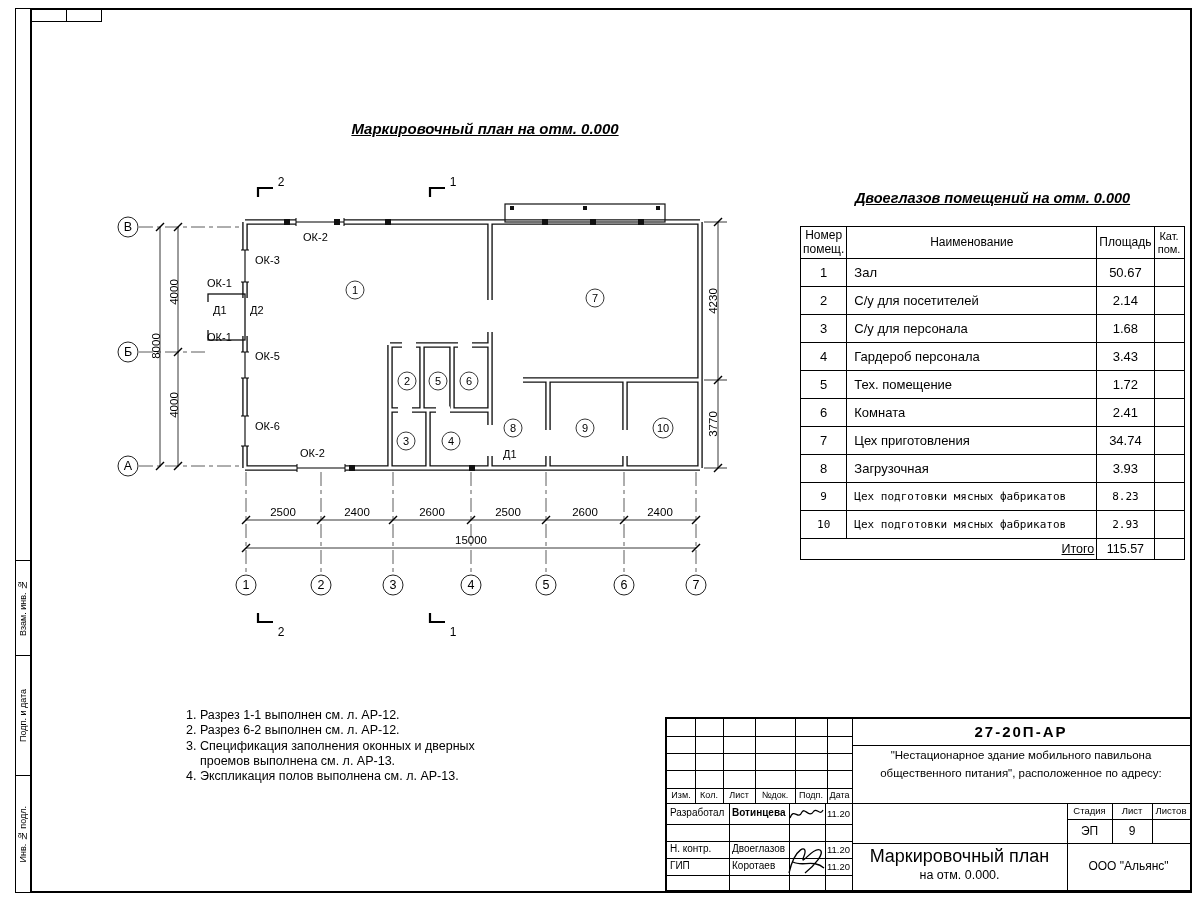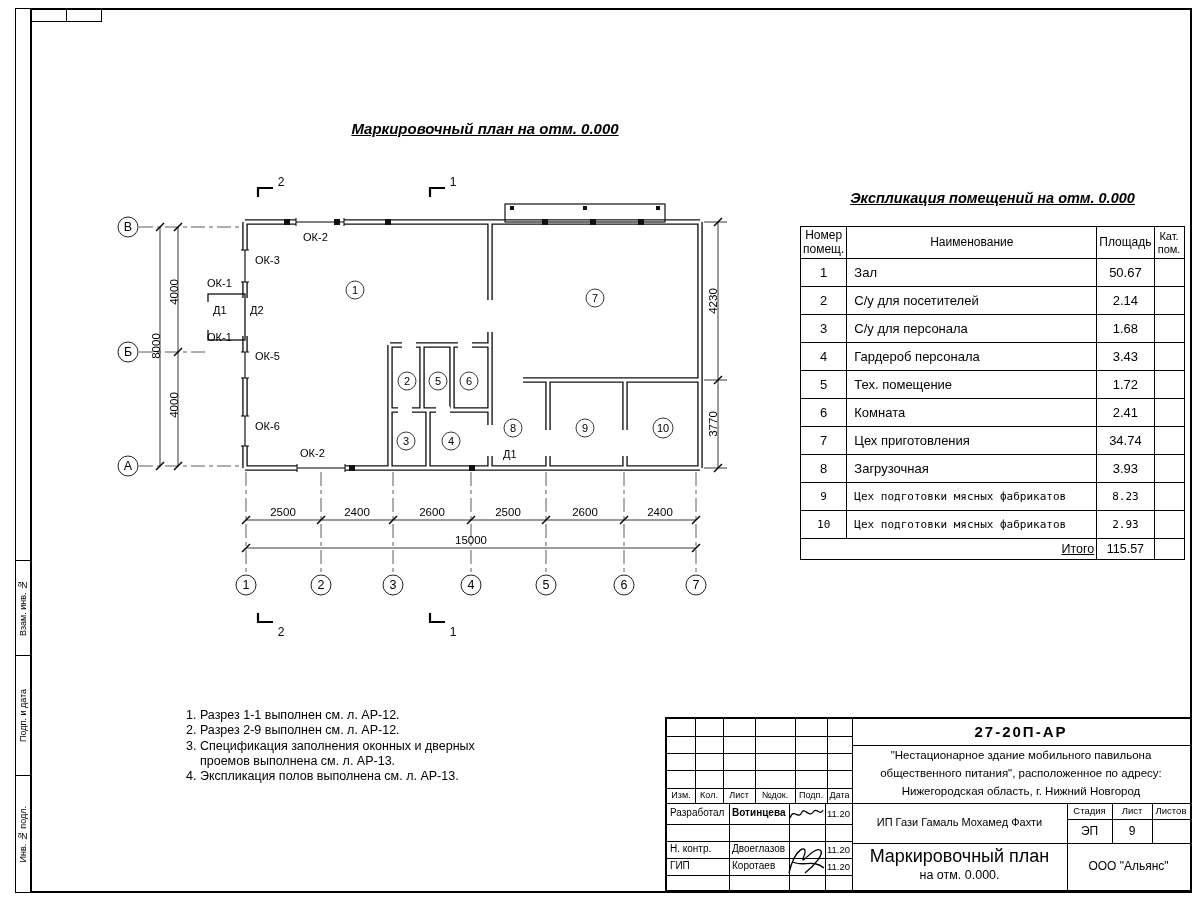--- a/index.html
+++ b/index.html
@@ -50,21 +50,21 @@
     <span>Взам. инв. №</span>
   </div>
   <div class="side-box" style="top:655px;height:120px;">
     <span>Подп. и дата</span>
   </div>
   <div class="side-box" style="top:775px;height:117px;">
     <span>Инв. № подл.</span>
   </div>
 
   <div class="plan-title">Маркировочный план на отм. 0.000</div>
-  <div class="table-title">Экспликация помещений на отм. 0.000</div>
+  <div class="table-title">Двоеглазов помещений на отм. 0.000</div>
 
   <svg style="position:absolute;left:100px;top:150px;" width="680" height="530" viewBox="100 150 680 530">
 
     <g stroke="#333" stroke-width="0.8" stroke-dasharray="14 4 4 4">
       <line x1="139" y1="227" x2="244" y2="227"></line>
       <line x1="139" y1="352" x2="207" y2="352"></line>
       <line x1="139" y1="466" x2="244" y2="466"></line>
       <line x1="246" y1="472" x2="246" y2="574"></line>
       <line x1="321" y1="472" x2="321" y2="574"></line>
       <line x1="393" y1="472" x2="393" y2="574"></line>
@@ -364,21 +364,21 @@
     <tr class="total">
       <td colspan="2" class="total-label">Итого</td>
       <td>115.57</td>
       <td></td>
     </tr>
   </tbody>
     </table>
 
   <div class="notes">
     <p>1. Разрез 1-1 выполнен см. л. АР-12.</p>
-    <p>2. Разрез 2-9 выполнен см. л. АР-12.</p>
+    <p>2. Разрез 6-2 выполнен см. л. АР-12.</p>
     <p>3. Спецификация заполнения оконных и дверных проемов выполнена см. л. АР-13.</p>
     <p>4. Экспликация полов выполнена см. л. АР-13.</p>
   </div>
 
   <div class="titleblock">
 
     <i class="vl" style="left:185px;top:0;height:171px"></i>
     <i class="vl" style="left:400px;top:84px;height:87px"></i>
     <i class="vl" style="left:445px;top:84px;height:40px"></i>
     <i class="vl" style="left:485px;top:84px;height:40px"></i>
@@ -400,42 +400,40 @@
     <i class="hl" style="top:100px;left:400px;width:123px"></i>
     <i class="hl" style="top:105px;left:0;width:185px"></i>
     <i class="hl" style="top:122px;left:0;width:185px"></i>
     <i class="hl" style="top:139px;left:0;width:185px"></i>
     <i class="hl" style="top:156px;left:0;width:185px"></i>
     <i class="hl" style="top:124px;left:185px;width:338px"></i>
 
     <div class="tbx" style="left:185px;top:0;width:338px;height:26px;font-size:15px;font-weight:bold;letter-spacing:2px;">27-20П-АР</div>
     <div class="tbx" style="left:185px;top:27px;width:338px;height:19px;font-size:11.5px;">"Нестационарное здание мобильного павильона</div>
     <div class="tbx" style="left:185px;top:45px;width:338px;height:19px;font-size:11.5px;">общественного питания", расположенное по адресу:</div>
-    <div class="tbx" style="left:185px;top:63px;width:338px;height:19px;font-size:11.5px;">Нижегородская область, г. Нижний Новгород</div>
 
     <div class="tbx" style="left:0;top:69px;width:28px;height:15px;font-size:9px;">Изм.</div>
     <div class="tbx" style="left:28px;top:69px;width:28px;height:15px;font-size:9px;">Кол.</div>
     <div class="tbx" style="left:56px;top:69px;width:32px;height:15px;font-size:9px;">Лист</div>
     <div class="tbx" style="left:88px;top:69px;width:40px;height:15px;font-size:9px;">№док.</div>
     <div class="tbx" style="left:128px;top:69px;width:32px;height:15px;font-size:9px;">Подп.</div>
     <div class="tbx" style="left:160px;top:69px;width:25px;height:15px;font-size:9px;">Дата</div>
 
     <div class="tbx tbl" style="left:0;top:84px;width:62px;height:21px;font-size:10px;">Разработал</div>
     <div class="tbx tbl" style="left:62px;top:84px;width:60px;height:21px;font-size:10px;font-weight:bold;">Вотинцева</div>
     <div class="tbx" style="left:158px;top:84px;width:27px;height:21px;font-size:9.5px;">11.20</div>
 
     <div class="tbx tbl" style="left:0;top:122px;width:62px;height:17px;font-size:10px;">Н. контр.</div>
     <div class="tbx tbl" style="left:62px;top:122px;width:60px;height:17px;font-size:10px;">Двоеглазов</div>
     <div class="tbx" style="left:158px;top:122px;width:27px;height:17px;font-size:9.5px;">11.20</div>
 
     <div class="tbx tbl" style="left:0;top:139px;width:62px;height:17px;font-size:10px;">ГИП</div>
     <div class="tbx tbl" style="left:62px;top:139px;width:60px;height:17px;font-size:10px;">Коротаев</div>
     <div class="tbx" style="left:158px;top:139px;width:27px;height:17px;font-size:9.5px;">11.20</div>
 
-    <div class="tbx" style="left:185px;top:84px;width:215px;height:40px;font-size:11px;">ИП Гази Гамаль Мохамед Фахти</div>
 
     <div class="tbx" style="left:400px;top:84px;width:45px;height:16px;font-size:9.5px;">Стадия</div>
     <div class="tbx" style="left:445px;top:84px;width:40px;height:16px;font-size:9.5px;">Лист</div>
     <div class="tbx" style="left:485px;top:84px;width:38px;height:16px;font-size:9.5px;">Листов</div>
     <div class="tbx" style="left:400px;top:100px;width:45px;height:24px;font-size:12px;">ЭП</div>
     <div class="tbx" style="left:445px;top:100px;width:40px;height:24px;font-size:12px;">9</div>
 
     <div class="tbx" style="left:185px;top:126px;width:215px;height:22px;font-size:18px;">Маркировочный план</div>
     <div class="tbx" style="left:185px;top:146px;width:215px;height:22px;font-size:12.5px;">на отм. 0.000.</div>
     <div class="tbx" style="left:400px;top:124px;width:123px;height:47px;font-size:12px;">ООО "Альянс"</div>

